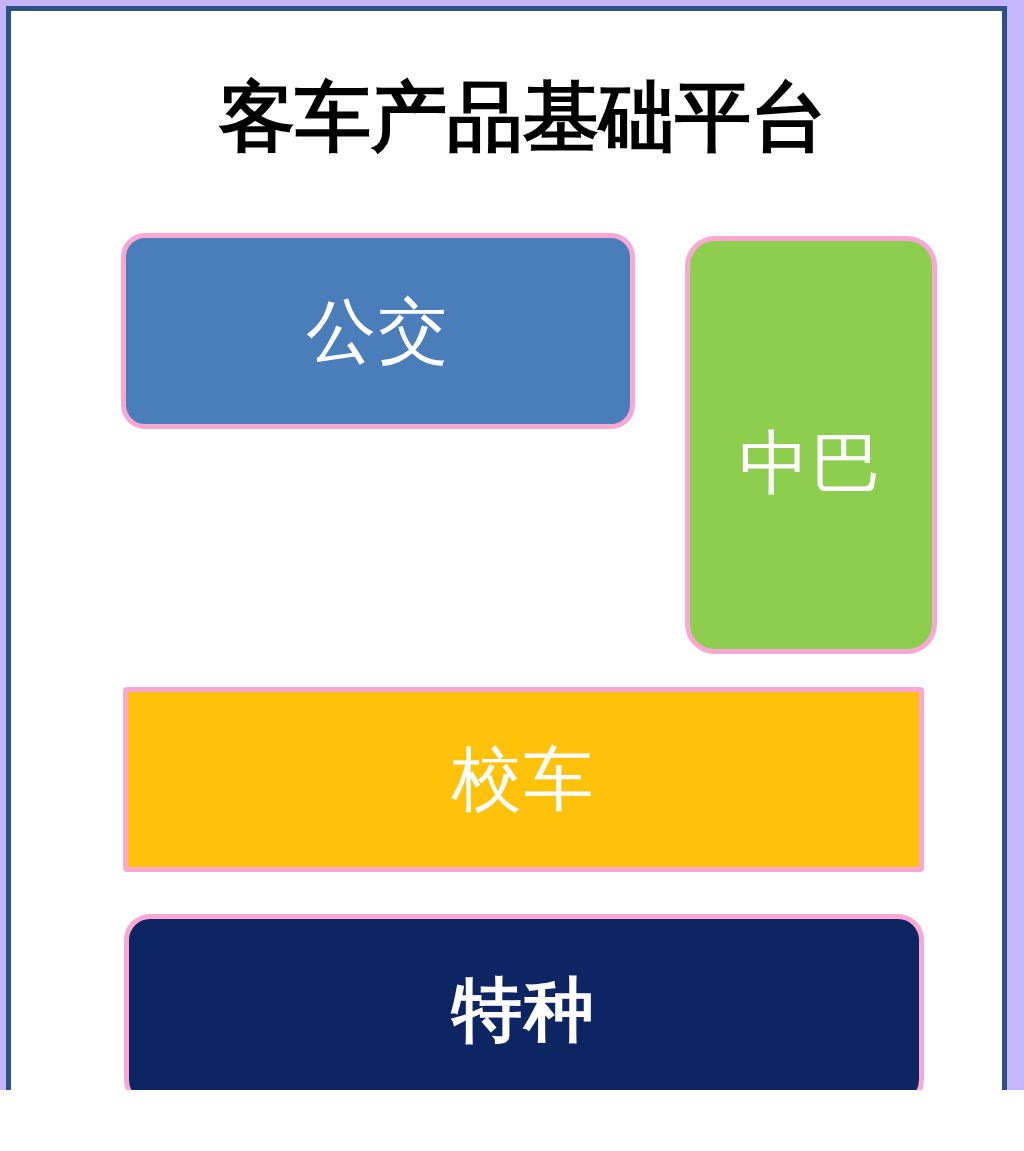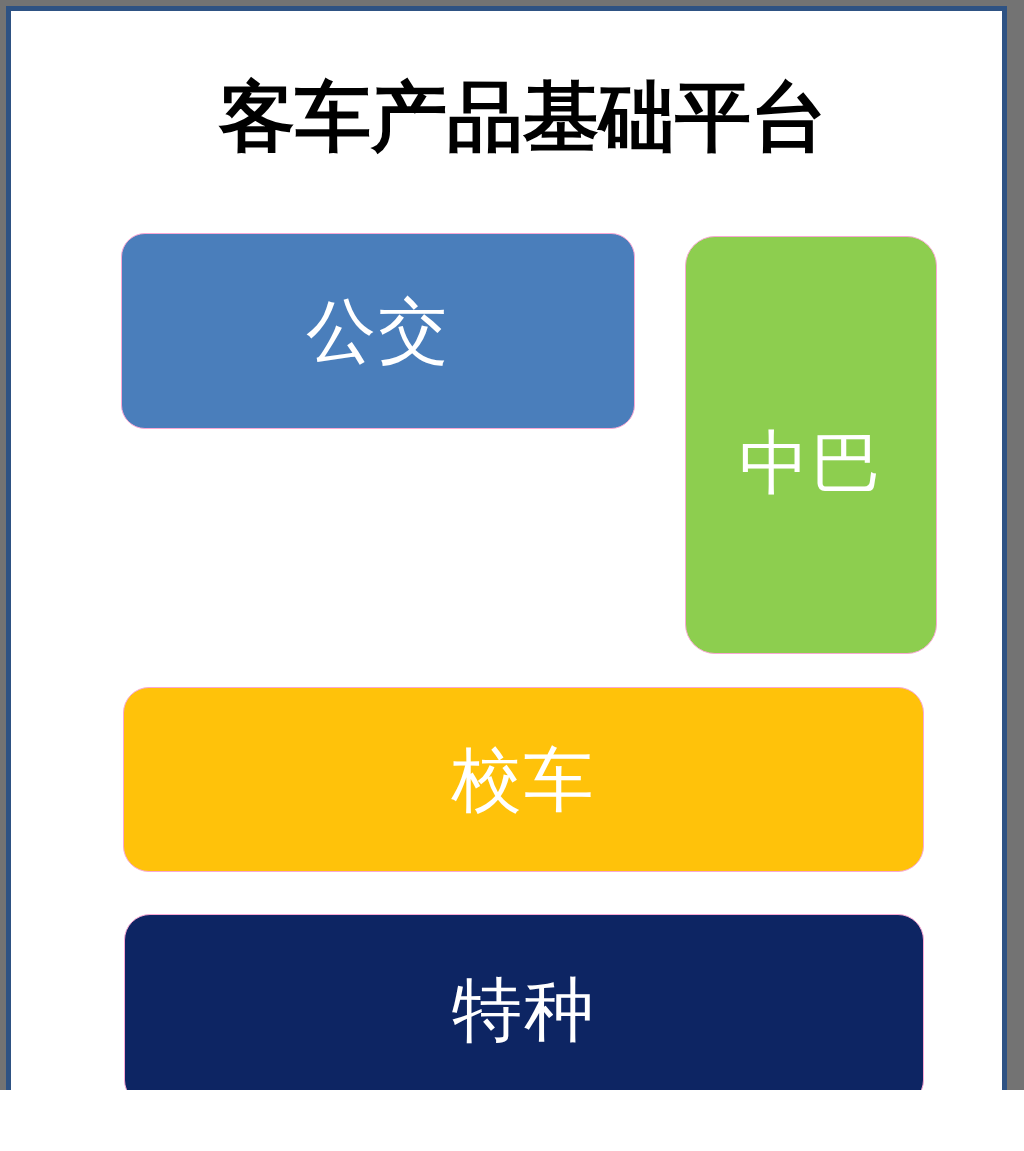--- a/index.html
+++ b/index.html
@@ -8,21 +8,21 @@
     width: 1024px;
     height: 1151px;
     background: #ffffff;
     font-family: "Liberation Sans", "DejaVu Sans", sans-serif;
   }
 
   #stage {
     position: relative;
     width: 1024px;
     height: 1090px;
-    background: #737373;
+    background: #c4b5fd;
     overflow: hidden;
   }
 
   
   .outer-frame {
     position: absolute;
     left: 6px;
     top: 6px;
     width: 1001px;
     height: 1128px;
@@ -41,21 +41,21 @@
     line-height: 92px;
     font-weight: bold;
     color: #000000;
     letter-spacing: 0px;
     white-space: nowrap;
   }
 
   
   .seg-box {
     position: absolute;
-    border: 1px solid #f9a8d4;
+    border: 5px solid #f9a8d4;
     border-radius: 22px;
     display: flex;
     align-items: center;
     justify-content: center;
     color: #ffffff;
     font-size: 70px;
     line-height: 1;
     font-weight: normal;
     letter-spacing: 2px;
     white-space: nowrap;
@@ -87,28 +87,30 @@
     left: 110px;  top: 452px;
     width: 514px; height: 191px;
     background: #6E30A0;
     border-radius: 24px;
   }
 
   .box-xiaoche {
     left: 112px;  top: 676px;
     width: 801px; height: 185px;
     background: #FFC20A;
-    border-radius: 26px;
+    border-radius: 4px;
+    font-family: Liberation Serif, serif;
   }
 
   .box-tezhong {
     left: 113px;  top: 903px;
     width: 800px; height: 192px;
     background: #0D2563;
     border-radius: 26px;
+    font-weight: bold;
   }
 </style>
 </head>
 <body>
 
 <div id="stage">
 
   <div class="outer-frame">
 
     <div class="platform-title">客车产品基础平台</div>

